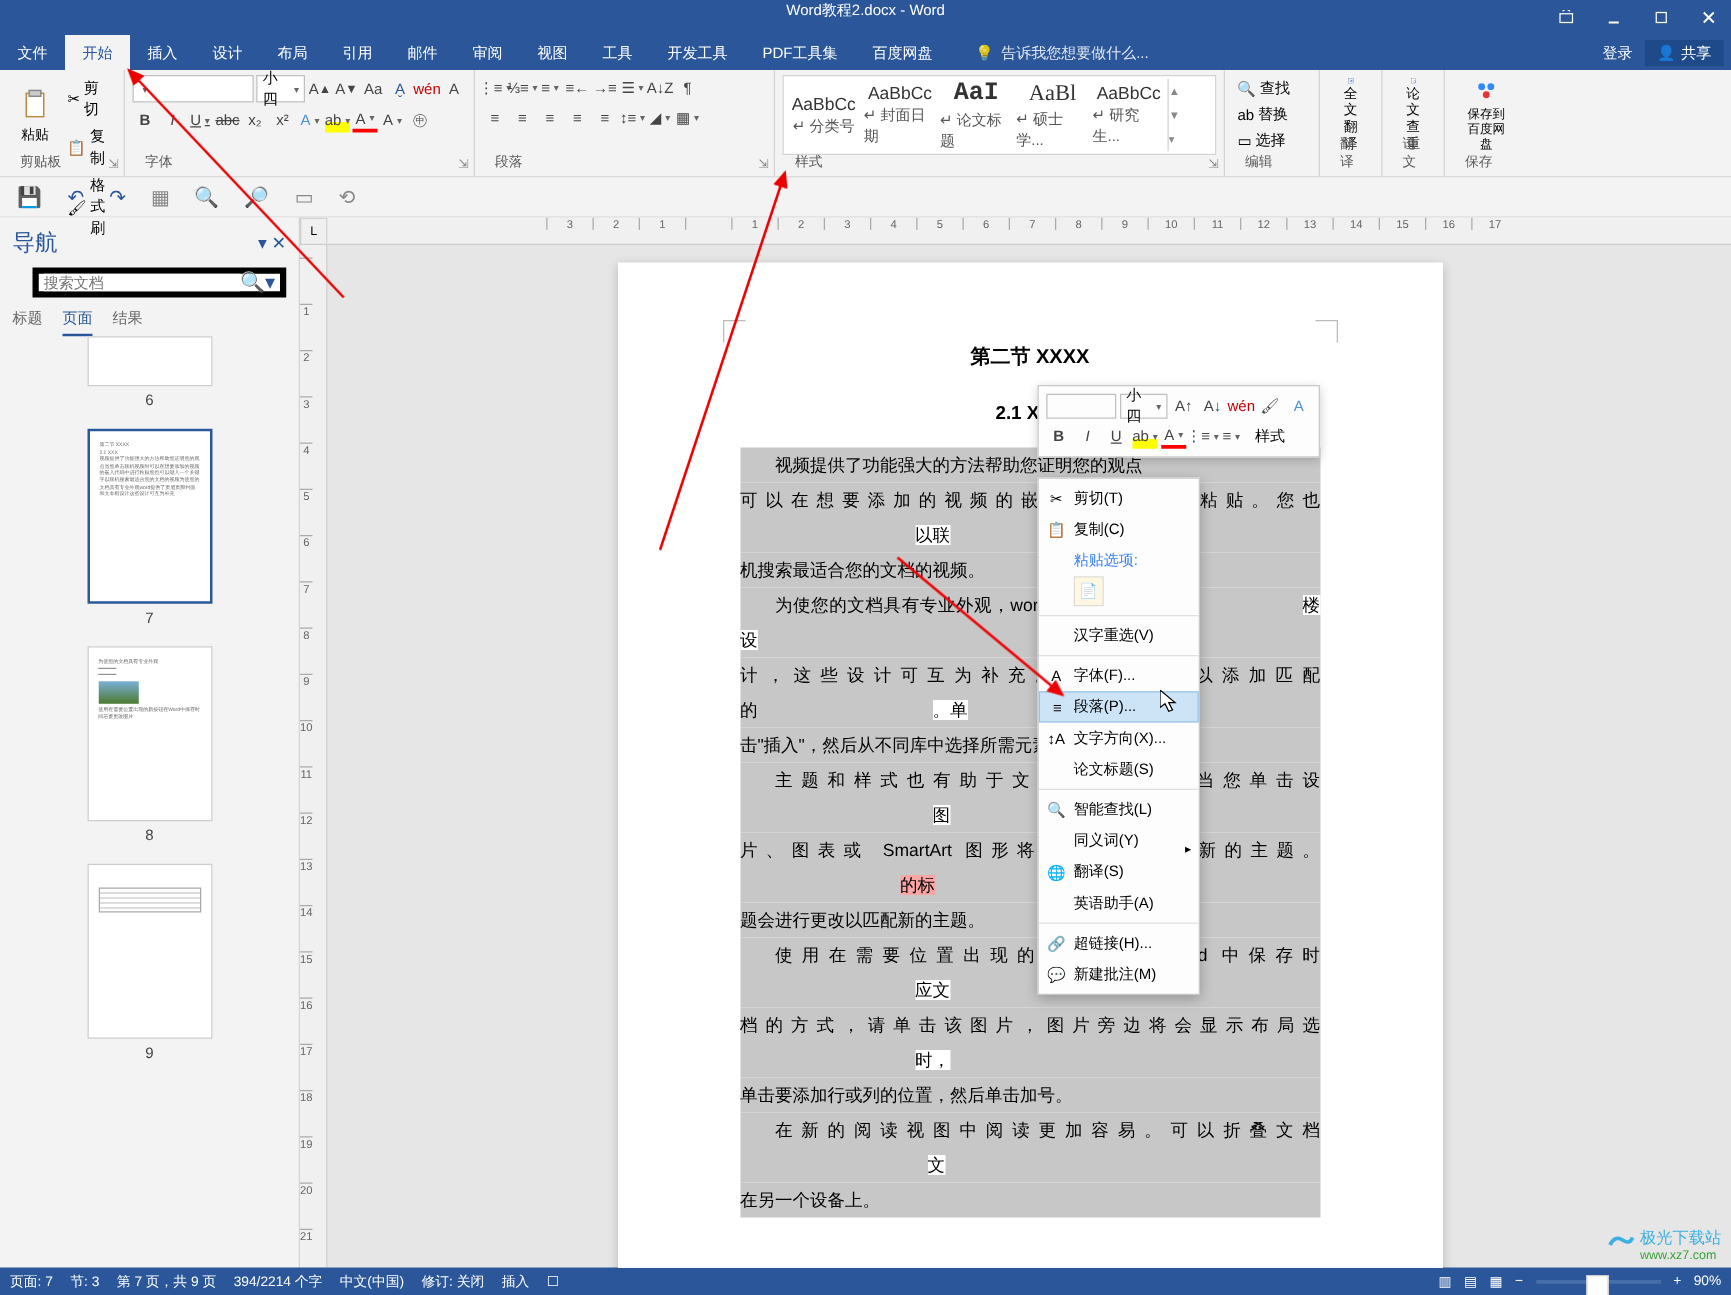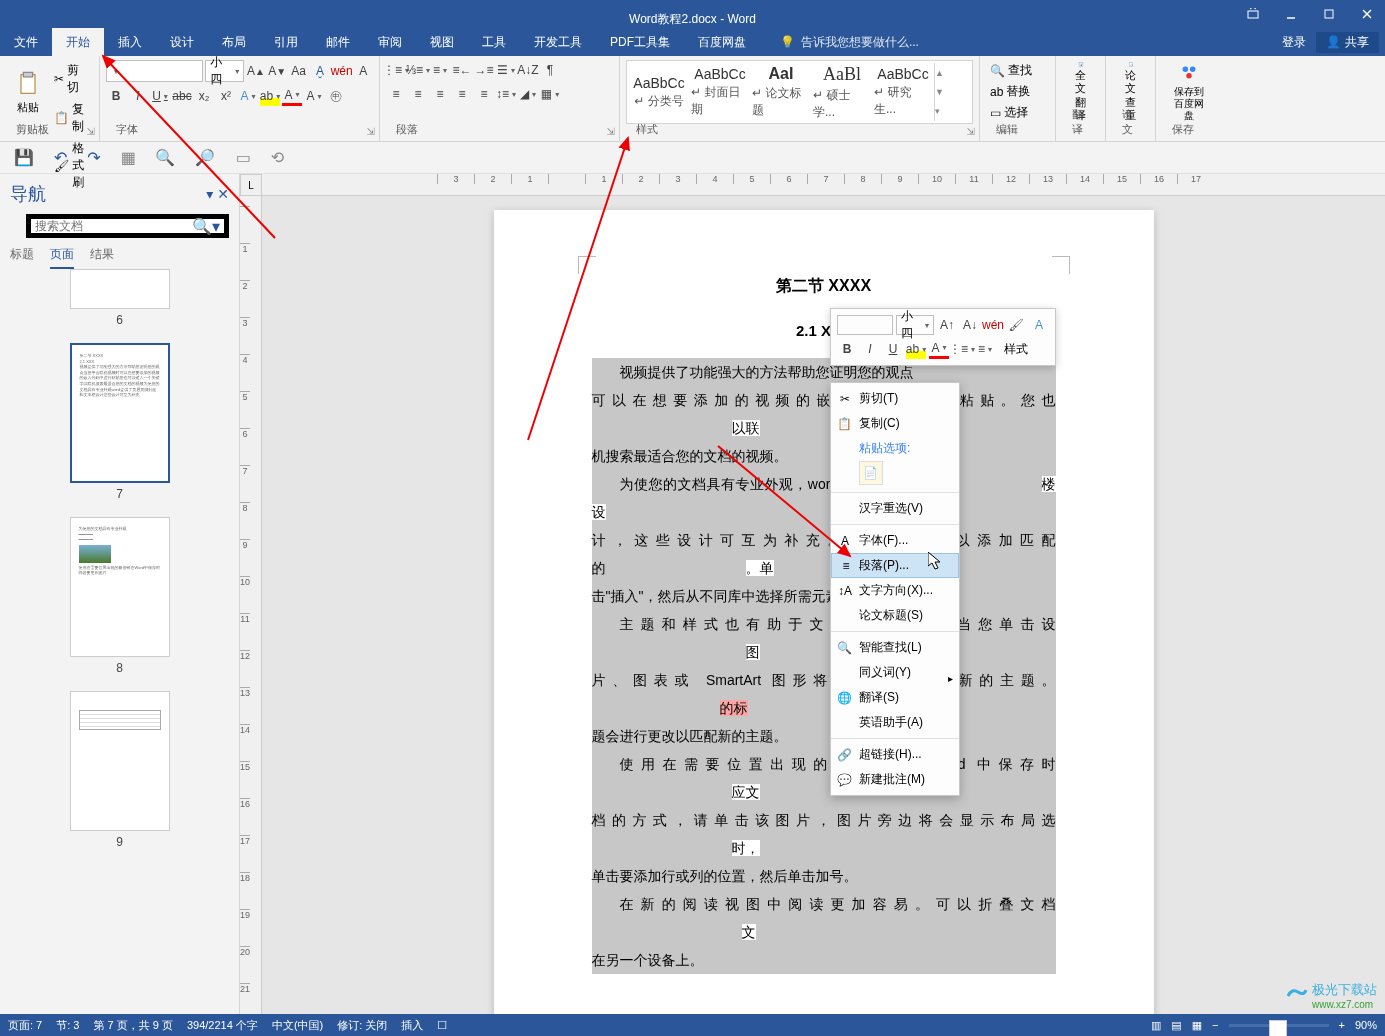--- a/index.html
+++ b/index.html
@@ -1,19 +1,19 @@
 <!DOCTYPE html>
 <html><head>
 <meta charset="utf-8">
 <style>
 * { margin: 0; padding: 0; box-sizing: border-box; font-family: "Microsoft YaHei", sans-serif; }
 body { background: #f3f3f3; width: 1385px; height: 1036px; overflow: hidden; position: relative; }
 
 
-.titlebar { background: #2b579a; height: 28px; display: flex; align-items: flex-end; color: #fff; font-size: 12px; }
+.titlebar { background: #2b579a; height: 28px; display: flex; align-items: flex-start; color: #fff; font-size: 12px; }
 .titlebar .title { position: absolute; left: 50%; transform: translateX(-50%); }
 .titlebar .win-controls { margin-left: auto; display: flex; gap: 2px; }
 .titlebar .win-controls div { width: 36px; height: 28px; display: flex; align-items: center; justify-content: center; }
 .titlebar .win-controls svg { width: 12px; height: 12px; }
 
 
 .menubar { background: #2b579a; height: 28px; display: flex; align-items: center; color: #fff; font-size: 12px; }
 .menubar .tab { padding: 0 14px; height: 28px; display: flex; align-items: center; cursor: pointer; }
 .menubar .tab.active { background: #f3f3f3; color: #2b579a; }
 .menubar .tell-me { margin-left: 20px; display: flex; align-items: center; gap: 6px; opacity: 0.85; }
@@ -262,21 +262,21 @@
     <div class="style-gallery">
       <div class="style-item">
           <div class="preview">AaBbCc</div>
           <div class="label">↵ 分类号</div>
         </div>
       <div class="style-item">
           <div class="preview">AaBbCc</div>
           <div class="label">↵ 封面日期</div>
         </div>
       <div class="style-item">
-          <div class="preview" style="font-family:Liberation Sans, sans-serif;font-weight:bold;font-size:16px">AaI</div>
+          <div class="preview" style="font-family:Liberation Mono, monospace;font-weight:bold;font-size:20px">AaI</div>
           <div class="label">↵ 论文标题</div>
         </div>
       <div class="style-item">
           <div class="preview" style="font-family:serif;font-size:18px">AaBl</div>
           <div class="label">↵ 硕士学...</div>
         </div>
       <div class="style-item">
           <div class="preview">AaBbCc</div>
           <div class="label">↵ 研究生...</div>
         </div>

